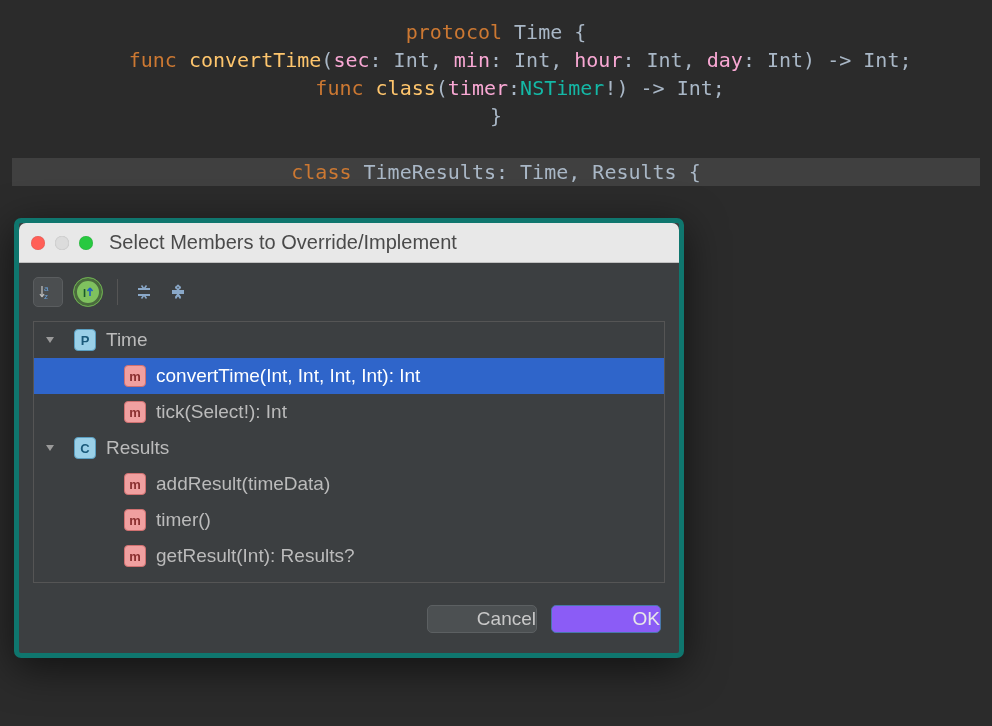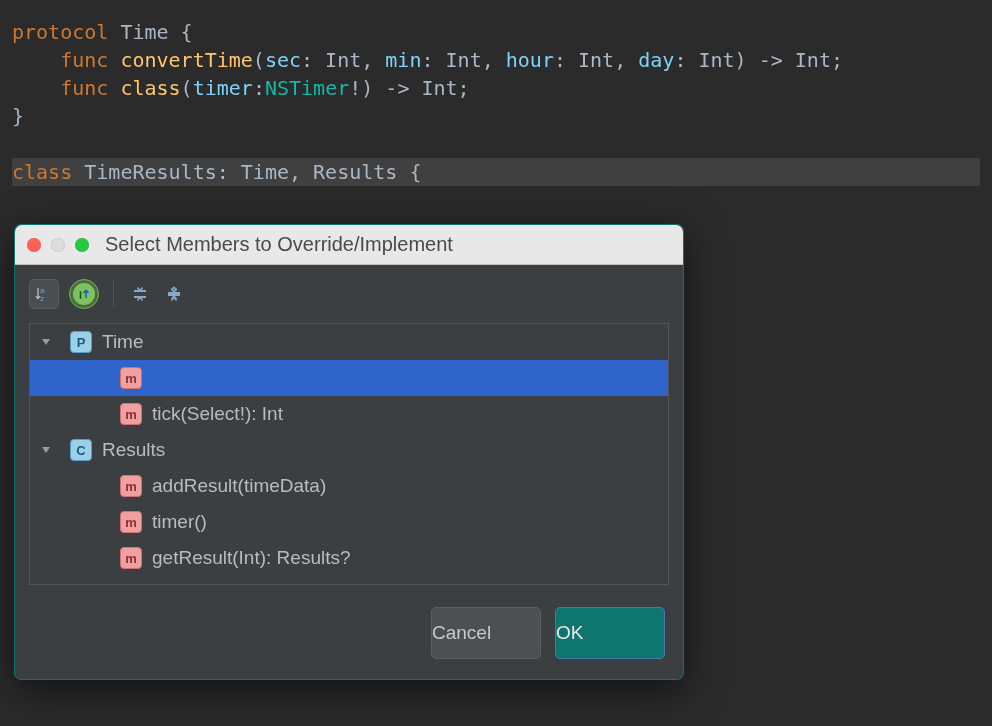--- a/index.html
+++ b/index.html
@@ -11,44 +11,45 @@
   overflow: hidden;
   position: relative;
 }
 
 
 .editor {
   padding: 18px 12px;
   font-size: 20px;
   line-height: 28px;
   color: #a9b7c6;
+  text-align: center;
 }
 .editor .line { white-space: pre; }
 .kw-decl { color: #cc7832; }
 .kw-func { color: #cc7832; }
 .typename { color: #a9b7c6; }
 .fn-decl { color: #ffc66d; }
-.param { color: #7dd3fc; }
+.param { color: #f9a8d4; }
 .type-usage { color: #a9b7c6; }
 .nstype { color: #14b8a6; }
 .punct { color: #a9b7c6; }
 .class-hl-line {
   background: #404040;
   display: block;
   width: 100%;
 }
 
 
 .dialog {
   position: absolute;
-  top: 224px;
+  top: 218px;
   left: 14px;
   width: 670px;
   background: #3c3f41;
-  border: 1px solid #0f766e;
+  border: 5px solid #0f766e;
   border-radius: 7px;
   box-shadow: 0 10px 40px rgba(0,0,0,0.6);
   font-family: -apple-system, "Helvetica Neue", Arial, sans-serif;
 }
 
 .titlebar {
   height: 40px;
   background: #e8e8e8;
   border-radius: 7px 7px 0 0;
   display: flex;
@@ -137,35 +138,35 @@
 .badge-m { background: #f0a0a0; color: #8a3030; border: 1px solid #d07070; }
 
 .buttons {
   display: flex;
   justify-content: flex-end;
   gap: 14px;
   padding: 8px 18px 20px 18px;
 }
 .btn {
   min-width: 110px;
-  height: 52px;
+  height: 28px;
   border-radius: 5px;
   font-size: 19px;
   display: flex;
   align-items: center;
-  justify-content: flex-start;
+  justify-content: flex-end;
   cursor: pointer;
 }
 .btn-cancel {
   background: #4c5052;
   border: 1px solid #5c6062;
   color: #c8c8c8;
 }
 .btn-ok {
-  background: #0f766e;
+  background: #8b5cf6;
   border: 1px solid #4878aa;
   color: #e8e8e8;
 }
 </style>
 </head>
 <body>
 
 <div class="editor">
   <div class="line"><span class="kw-decl">protocol</span> <span class="typename">Time</span><span class="punct"> {</span></div>
   <div class="line"><span>    </span><span class="kw-func">func</span> <span class="fn-decl">convertTime</span><span class="punct">(</span><span class="param">sec</span>: <span class="type-usage">Int</span>, <span class="param">min</span>: <span class="type-usage">Int</span>, <span class="param">hour</span>: <span class="type-usage">Int</span>, <span class="param">day</span>: <span class="type-usage">Int</span><span class="punct">) -&gt; </span><span class="type-usage">Int</span><span class="punct">;</span></div>
@@ -226,20 +227,21 @@
         <span class="disclosure">
           <svg viewBox="0 0 12 12">
             <path d="M2 3 L10 3 L6 9 Z" fill="#9a9a9a"></path>
           </svg>
         </span>
         <span class="badge badge-p">P</span>
         <span>Time</span>
       </div>
       <div class="tree-row level2 selected">
         <span class="badge badge-m">m</span>
+        <span>convertTime(Int, Int, Int, Int): Int</span>
       </div>
       <div class="tree-row level2">
         <span class="badge badge-m">m</span>
         <span>tick(Select!): Int</span>
       </div>
       <div class="tree-row level1">
         <span class="disclosure">
           <svg viewBox="0 0 12 12">
             <path d="M2 3 L10 3 L6 9 Z" fill="#9a9a9a"></path>
           </svg>

